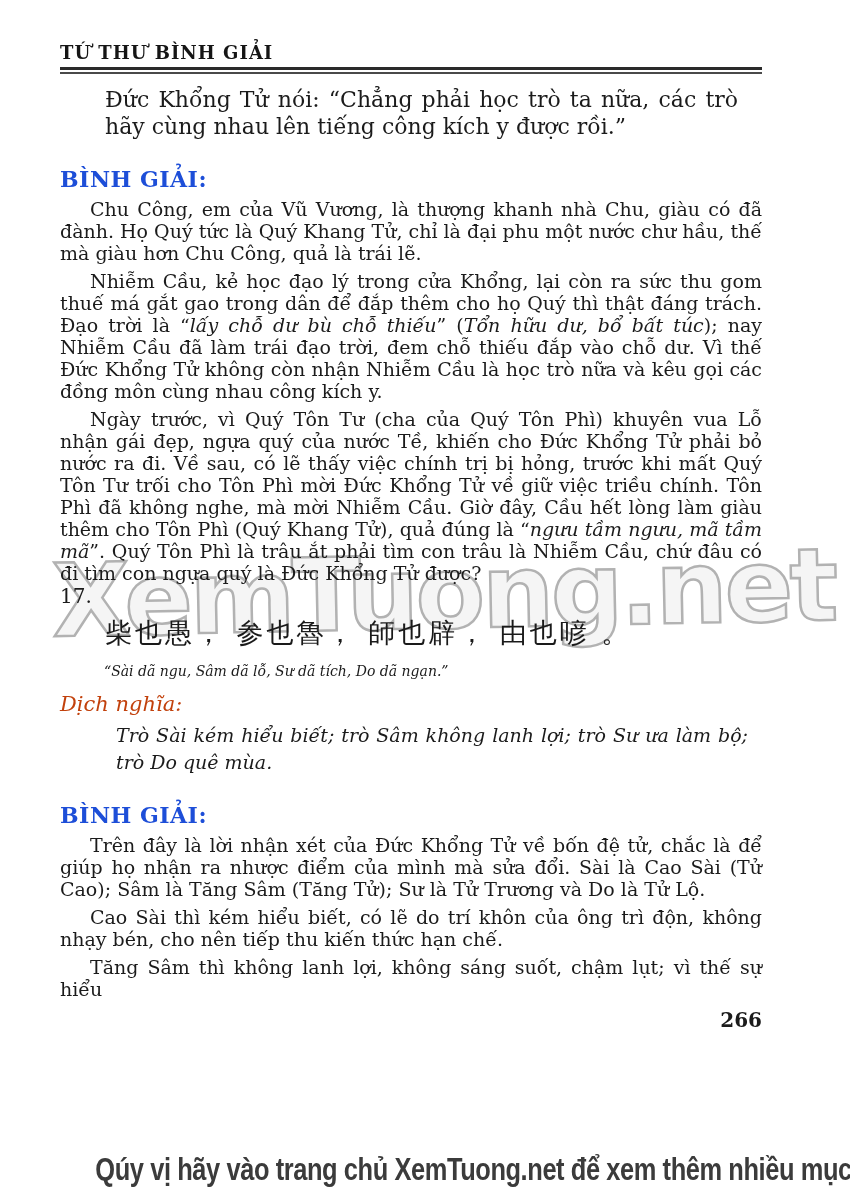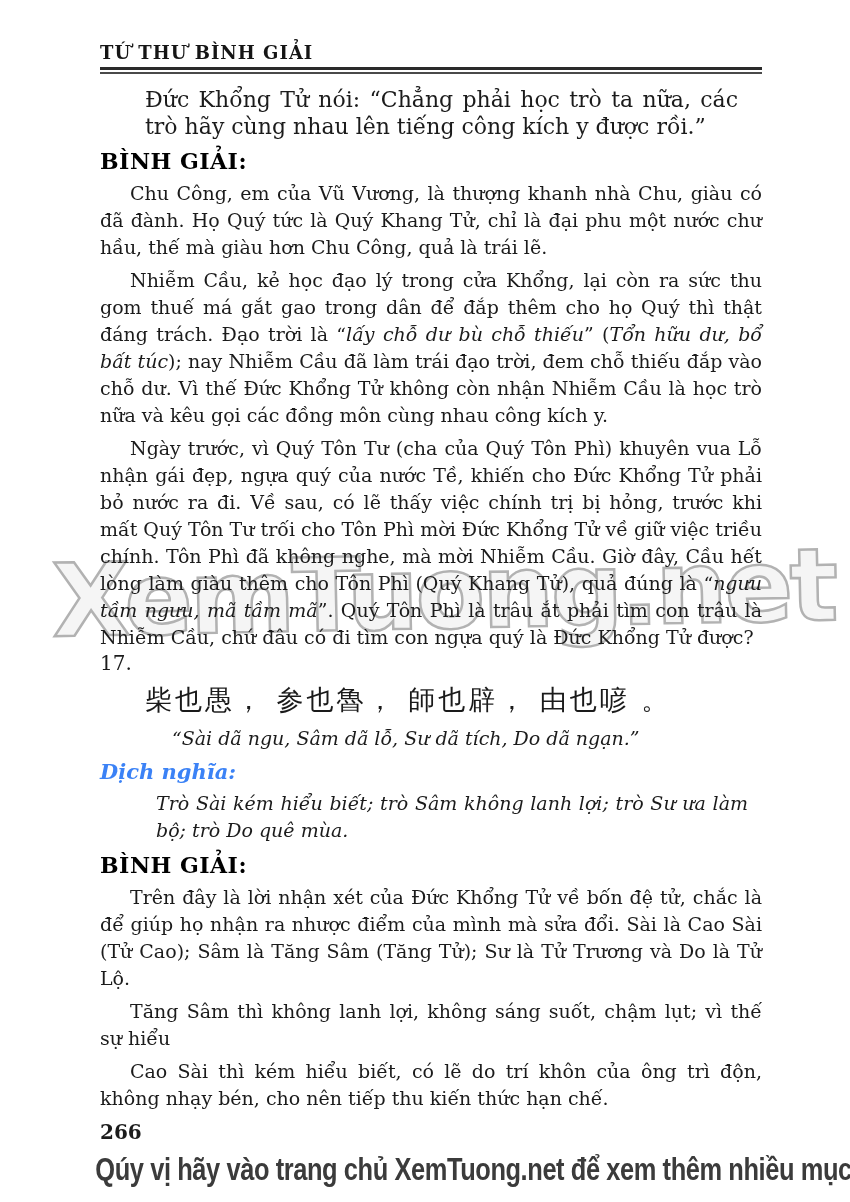--- a/index.html
+++ b/index.html
@@ -11,21 +11,21 @@
     width: 850px;
     height: 1202px;
     position: relative;
     overflow: hidden;
     font-family: "DejaVu Serif", "Liberation Serif", serif;
     color: #1b1b1b;
   }
   .page-content {
     position: relative;
     z-index: 1;
-    padding: 42px 88px 0 100px; 
+    padding: 42px 88px 0 60px; 
   }
   
   .running-header {
     font-size: 18px;
     font-weight: bold;
     letter-spacing: 1px;
     color: #151515;
   }
   .header-rule {
     margin-top: 4px;
@@ -35,72 +35,73 @@
   }
   
   .intro-quote {
     margin: 12px 24px 0 45px;
     font-size: 22px;
     line-height: 27px;
     text-align: justify;
   }
   
   .commentary-heading {
-    margin-top: 8px;
+    margin-top: 26px;
     font-size: 22px;
     font-weight: bold;
     letter-spacing: 0.5px;
-    color: #000000;
+    color: #1d4ed8;
   }
   .dich-nghia-heading {
     margin-top: 8px;
     font-size: 21px;
-    font-weight: bold;
+    font-weight: normal;
     font-style: italic;
-    color: #3b82f6;
+    color: #c2410c;
   }
   
   p.body-para {
     margin: 6px 0 0 0;
     font-size: 19px;
-    line-height: 27px;
+    line-height: 22px;
     text-align: justify;
     text-indent: 30px;
   }
   
   .section-number {
     margin-top: 0;
     font-size: 20px;
     font-weight: normal;
   }
   .chinese-line {
     margin: 8px 0 8px 45px;
     font-size: 27px;
     letter-spacing: 3px;
     line-height: 34px;
     color: #1a1a1a;
   }
   .phonetic-line {
-    margin: 8px 0 0 72px;
+    margin: 8px 0 0 44px;
     font-style: italic;
-    font-size: 19px;
+    font-size: 14px;
     line-height: 26px;
   }
   .translation-block {
     margin: 6px 14px 0 56px;
     font-style: italic;
     font-size: 19px;
     line-height: 27px;
     text-align: justify;
   }
   
   .page-number {
     margin-top: 8px;
     font-size: 20px;
     font-weight: bold;
+    text-align: right;
   }
   
   .watermark {
     position: absolute;
     left: 52px;
     top: 534px;
     z-index: 0;
     font-family: "DejaVu Sans", "Liberation Sans", sans-serif;
     font-weight: bold;
     font-size: 101px;
@@ -156,22 +157,22 @@
 
   <div class="phonetic-line">“Sài dã ngu, Sâm dã lỗ, Sư dã tích, Do dã ngạn.”</div>
 
   <div class="dich-nghia-heading">Dịch nghĩa:</div>
 
   <div class="translation-block">Trò Sài kém hiểu biết; trò Sâm không lanh lợi; trò Sư ưa làm bộ; trò Do quê mùa.</div>
 
   <div class="commentary-heading">BÌNH GIẢI:</div>
 
   <p class="body-para"><span>Trên đây là lời nhận xét của Đức Khổng Tử về bốn đệ tử, chắc là để giúp họ nhận ra nhược điểm của mình mà sửa đổi. Sài là Cao Sài (Tử Cao); Sâm là Tăng Sâm (Tăng Tử); Sư là Tử Trương và Do là Tử Lộ.</span></p>
+  <p class="body-para"><span>Cao Sài thì kém hiểu biết, có lẽ do trí khôn của ông trì độn, không nhạy bén, cho nên tiếp thu kiến thức hạn chế.</span></p>
   <p class="body-para"><span>Tăng Sâm thì không lanh lợi, không sáng suốt, chậm lụt; vì thế sự hiểu</span></p>
-  <p class="body-para"><span>Cao Sài thì kém hiểu biết, có lẽ do trí khôn của ông trì độn, không nhạy bén, cho nên tiếp thu kiến thức hạn chế.</span></p>
 
   <div class="page-number">266</div>
 
 </div>
 
 <div class="footer-line">
   <span>Qúy vị hãy vào trang chủ XemTuong.net để xem thêm nhiều mục hay khác</span>
 </div>
 
 </body></html>

